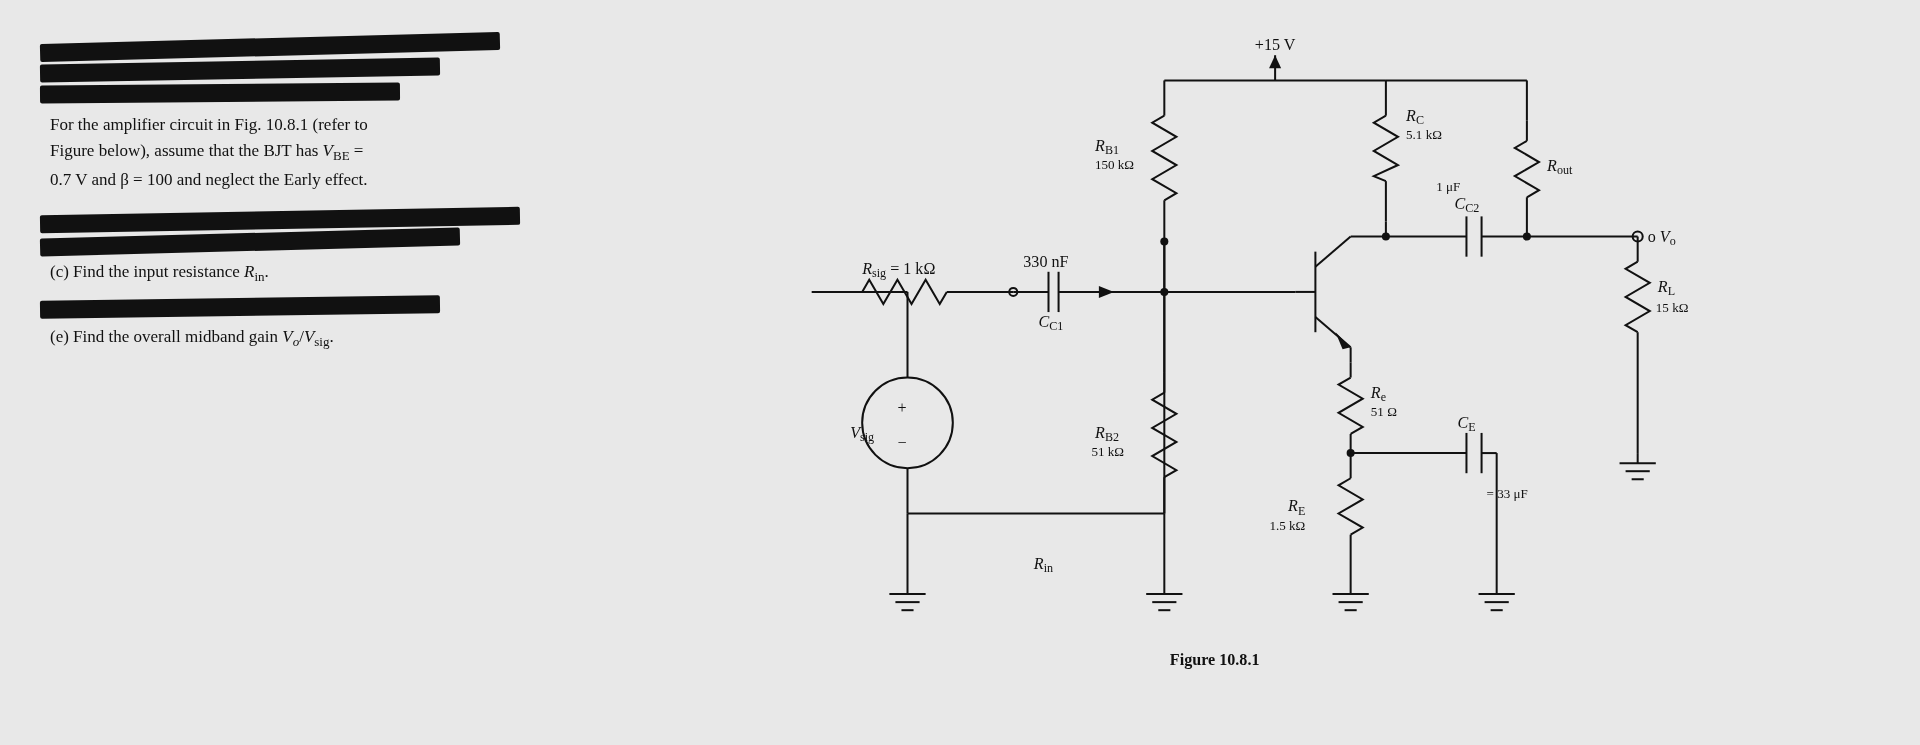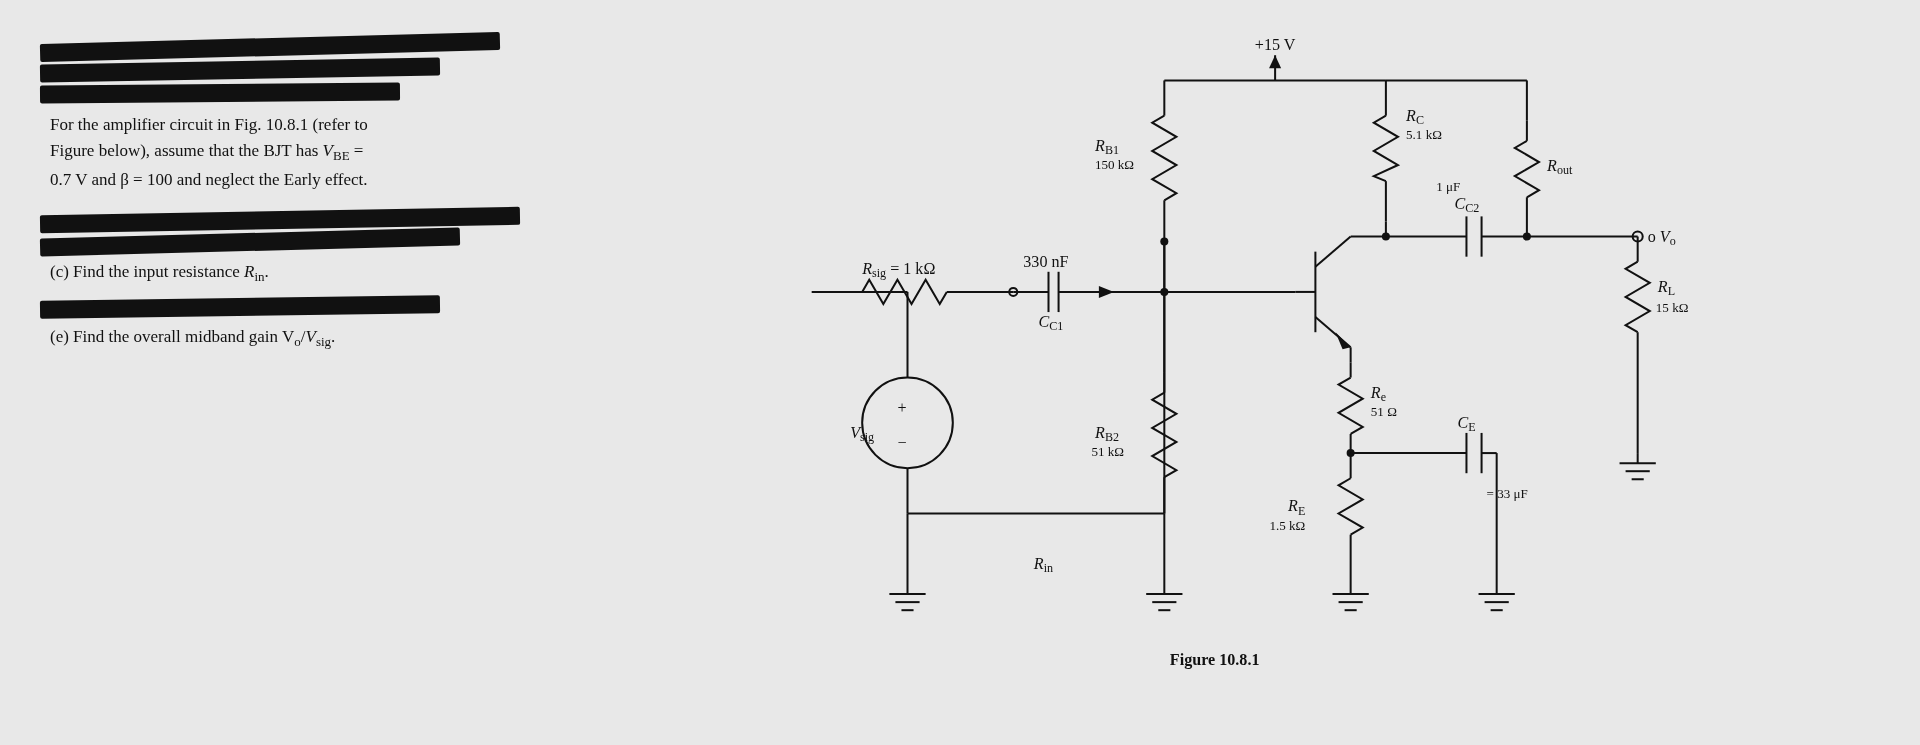--- a/index.html
+++ b/index.html
@@ -108,21 +108,21 @@
 
     <div class="sub-problem">
       (c) Find the input resistance <span style="font-style:italic;">R</span><sub>in</sub>.
     </div>
 
     <div class="redacted-block">
       <div class="redacted-bar" style="width:400px; transform:rotate(-0.8deg); margin-bottom:4px;"></div>
     </div>
 
     <div class="sub-problem">
-      (e) Find the overall midband gain <span style="text-align:center;">V<sub>o</sub></span>/<span style="font-style:italic;">V</span><sub>sig</sub>.
+      (e) Find the overall midband gain <span style="font-style:italic;text-align:center;">V<sub>o</sub></span>/<span style="font-style:italic;">V</span><sub>sig</sub>.
     </div>
 
   </div>
 
   <div class="circuit-panel">
     <div class="circuit-container">
 
       <svg class="circuit" viewBox="0 0 1050 700" xmlns="http://www.w3.org/2000/svg">
 
         <defs>

